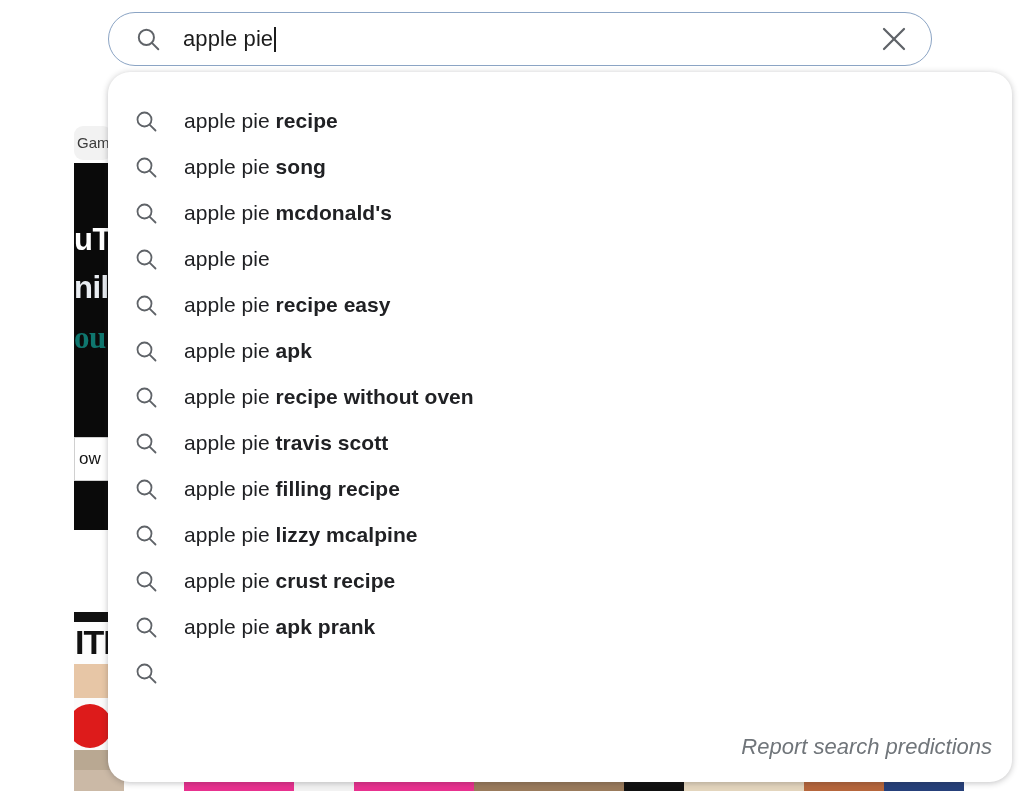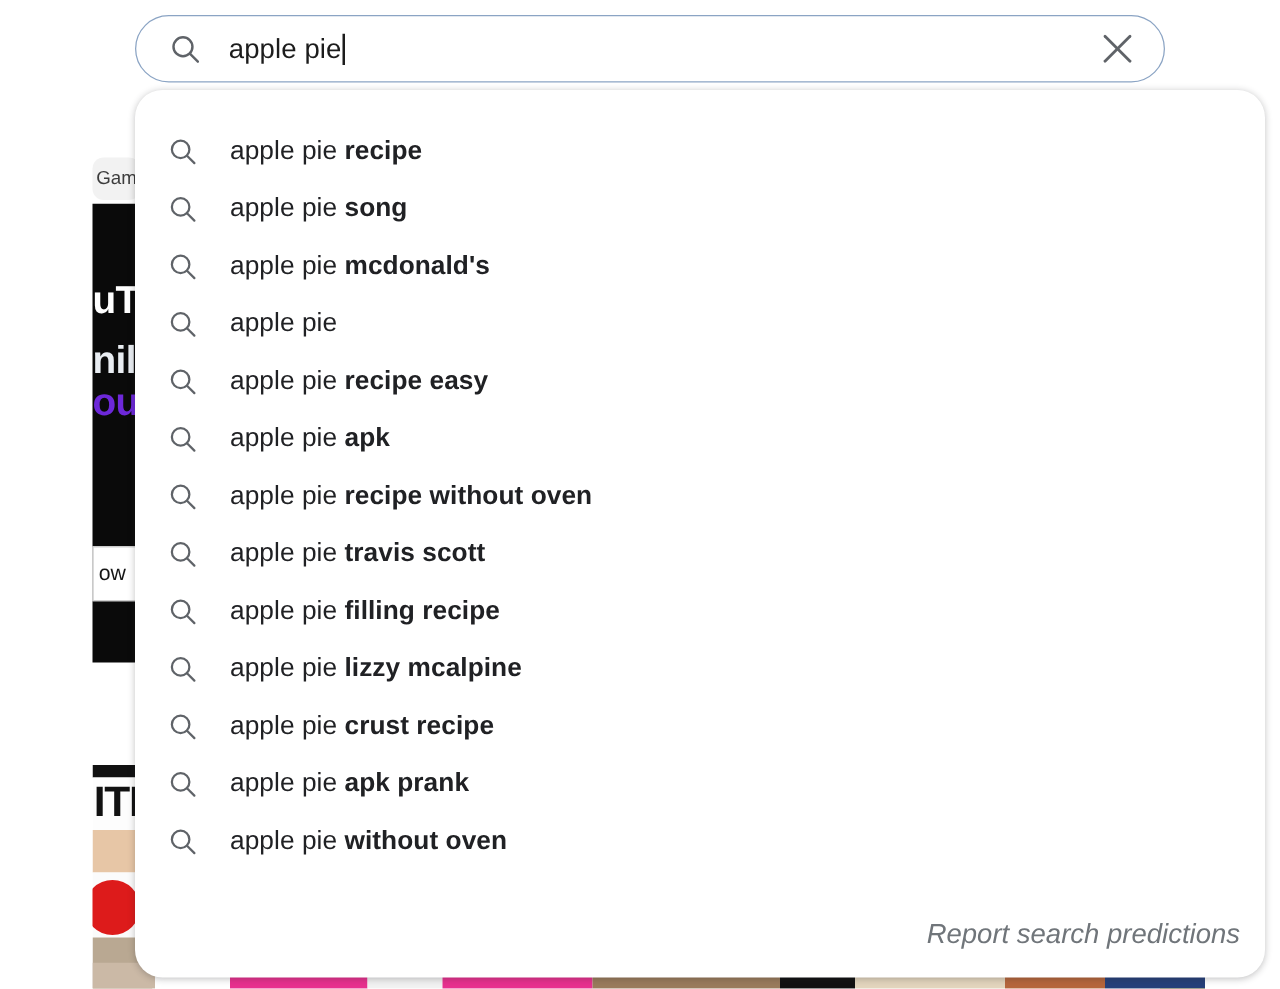--- a/index.html
+++ b/index.html
@@ -50,21 +50,21 @@
     width: 52px;
     color: #ffffff;
     font-weight: bold;
     font-size: 31px;
     letter-spacing: -0.5px;
     white-space: nowrap;
     overflow: hidden;
   }
   .bt1 { top: 222px; }
   .bt2 { top: 270px; color: #e9edf2; }
-  .bt3 { top: 304px; color: #6d28d9; }
+  .bt3 { top: 320px; color: #0f766e; font-family: Liberation Serif, serif; }
 
   .bg-btn {
     position: absolute;
     left: 74px;
     top: 437px;
     width: 52px;
     height: 44px;
     background: #ffffff;
     border: 1px solid #d0d0d0;
     color: #151515;
@@ -384,20 +384,19 @@
             <circle class="icon-stroke-thin" cx="10.5" cy="10.5" r="7"></circle>
             <line class="icon-stroke-thin" x1="15.8" y1="15.8" x2="21.5" y2="21.5"></line>
           </svg>
           <div class="row-text"><span class="prefix">apple pie </span><span class="rest">apk prank</span></div>
         </div>
         <div class="suggest-row">
           <svg class="row-mag" viewBox="0 0 24 24">
             <circle class="icon-stroke-thin" cx="10.5" cy="10.5" r="7"></circle>
             <line class="icon-stroke-thin" x1="15.8" y1="15.8" x2="21.5" y2="21.5"></line>
           </svg>
-          <div class="row-text"><span class="prefix">apple pie </span><span class="rest">without oven</span></div>
         </div>
       </div>
 
     <div class="report-link">Report search predictions</div>
   </div>
 
 </div>
 
 </body></html>

